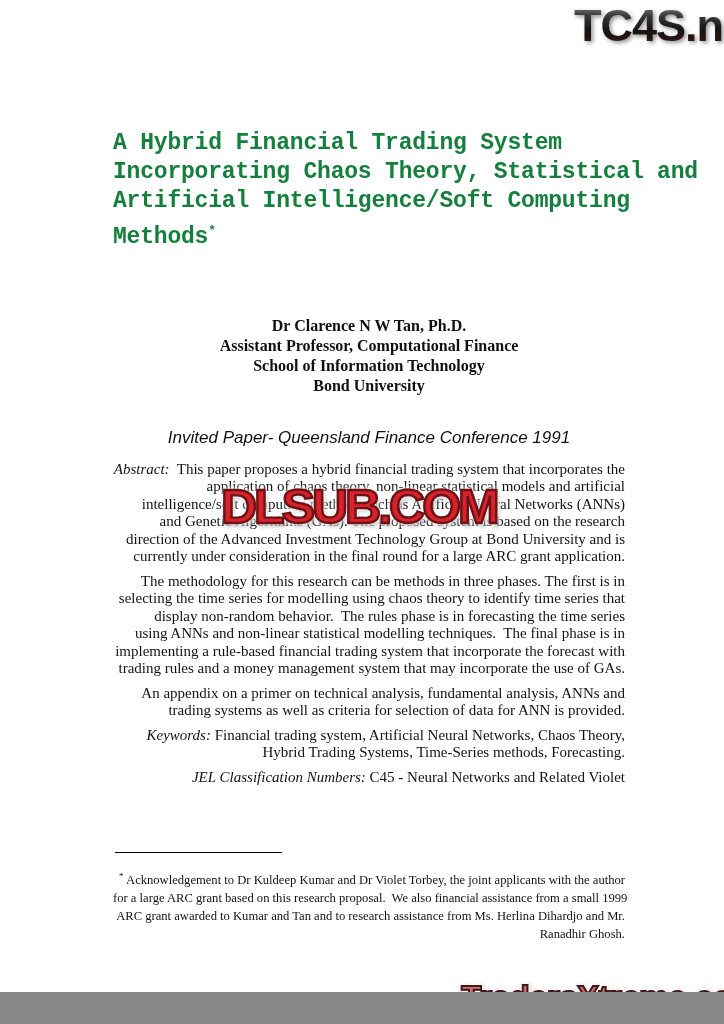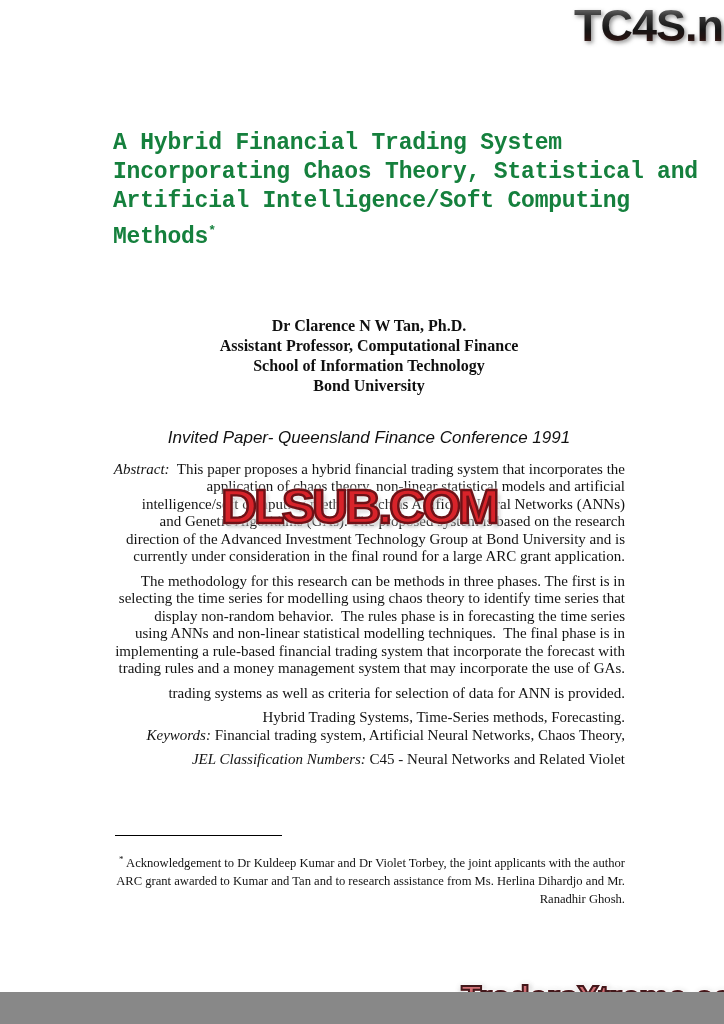--- a/index.html
+++ b/index.html
@@ -149,37 +149,39 @@
       <p class="para">
         <span class="line">The methodology for this research can be methods in three phases. The first is in</span>
         <span class="line">selecting the time series for modelling using chaos theory to identify time series that</span>
         <span class="line">display non-random behavior.  The rules phase is in forecasting the time series</span>
         <span class="line">using ANNs and non-linear statistical modelling techniques.  The final phase is in</span>
         <span class="line">implementing a rule-based financial trading system that incorporate the forecast with</span>
         <span class="line">trading rules and a money management system that may incorporate the use of GAs.</span>
       </p>
 
       <p class="para">
+        <span class="line">An appendix on a primer on technical analysis, fundamental analysis, ANNs and</span>
         <span class="line">trading systems as well as criteria for selection of data for ANN is provided.</span>
       </p>
 
       <p class="para">
+        <span class="line"><em>Keywords:</em><span> Financial trading system, Artificial Neural Networks, Chaos Theory,</span></span>
         <span class="line">Hybrid Trading Systems, Time-Series methods, Forecasting.</span>
-        <span class="line"><em>Keywords:</em><span> Financial trading system, Artificial Neural Networks, Chaos Theory,</span></span>
       </p>
 
       <p class="para">
         <span class="line"><em>JEL Classification Numbers:</em><span> C45 - Neural Networks and Related Violet</span></span>
       </p>
 
     </div>
 
     <div class="footnote">
       <div class="fn-rule"></div>
       <span class="line"><sup>*</sup><span> Acknowledgement to Dr Kuldeep Kumar and Dr Violet Torbey, the joint applicants with the author</span></span>
+      <span class="line">for a large ARC grant based on this research proposal.  We also financial assistance from a small 1999</span>
       <span class="line">ARC grant awarded to Kumar and Tan and to research assistance from Ms. Herlina Dihardjo and Mr.</span>
       <span class="line">Ranadhir Ghosh.</span>
     </div>
 
   </div>
 
   <div class="wm wm-dlsub">DLSUB.COM</div>
 
   <div class="wm wm-traders">TradersXtreme.com</div>
 

